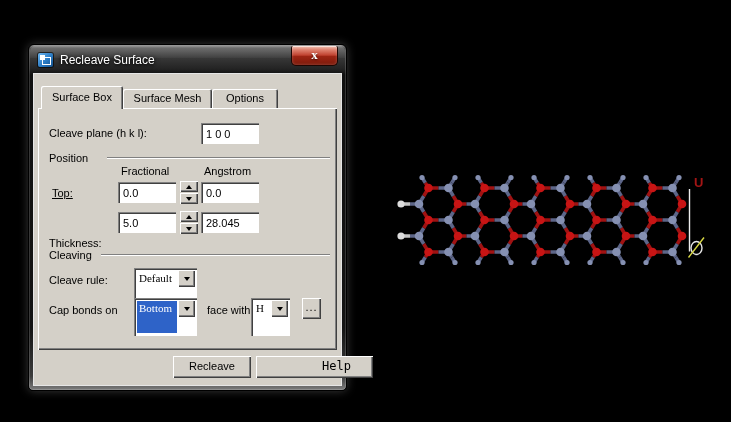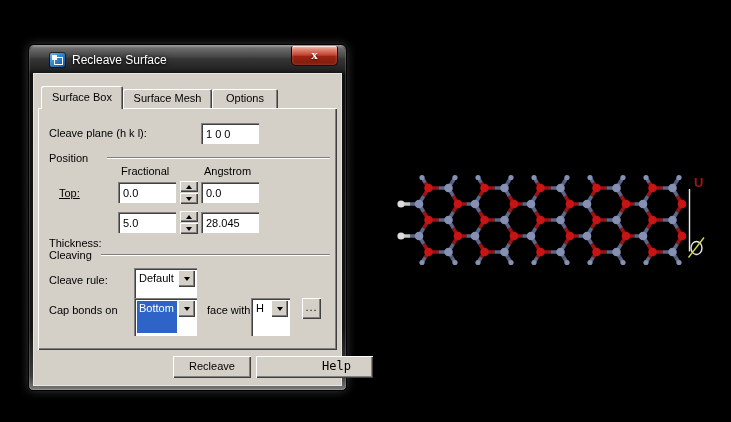--- a/index.html
+++ b/index.html
@@ -11,21 +11,21 @@
 
   
   .window{
     position:absolute;left:28px;top:44px;width:317px;height:345px;
     background:linear-gradient(180deg,#8d8d8d 0px,#4a4a4a 3px,#232323 24px,#101010 30px,#141414 82%,#3c3c3c 96%,#7d7d7d 100%);
     border:1px solid #000;border-radius:6px 6px 5px 5px;
     box-shadow:0 0 10px rgba(160,160,160,.35), inset 0 0 0 1px rgba(255,255,255,.16);
   }
   .titlebar{
     position:absolute;left:1px;top:1px;right:1px;height:28px;
-    display:flex;align-items:center;padding-left:20px;box-sizing:border-box;
+    display:flex;align-items:center;padding-left:8px;box-sizing:border-box;
     border-radius:5px 5px 0 0;
   }
   .titlebar::before{
     content:"";position:absolute;left:0;top:0;right:0;height:12px;
     background:linear-gradient(180deg,rgba(255,255,255,.22),rgba(255,255,255,.04));
     border-radius:5px 5px 0 0;pointer-events:none;
   }
   .app-icon{width:15px;height:14px;position:relative;flex:0 0 auto;
     background:linear-gradient(135deg,#6db6ef 0%,#2a7bc4 55%,#14518c 100%);
     border-radius:2px;box-shadow:0 0 0 1px rgba(0,0,0,.6);}
@@ -68,21 +68,21 @@
     box-shadow:inset 1px 1px 0 #808080, inset 2px 2px 0 #404040, inset -1px -1px 0 #ffffff;
     font-family:"Liberation Sans",sans-serif;font-size:11px;padding:0 0 0 5px;box-sizing:border-box;}
 
   .spinner{position:absolute;width:18px;height:23px;}
   .spin-btn{position:absolute;left:0;width:18px;height:11px;cursor:default;}
   .spin-btn.up{top:0;} .spin-btn.down{top:12px;}
   .spin-btn i{position:absolute;left:50%;top:50%;width:0;height:0;transform:translate(-50%,-50%);}
   .spin-btn.up i{border-left:3px solid transparent;border-right:3px solid transparent;border-bottom:4px solid #000;}
   .spin-btn.down i{border-left:3px solid transparent;border-right:3px solid transparent;border-top:4px solid #000;}
 
-  .dropdown{position:absolute;height:38px;box-sizing:border-box;}
+  .dropdown{position:absolute;height:38px;box-sizing:border-box;font-family:Liberation Serif, serif;}
   .dd-value{position:absolute;left:3px;top:3px;right:20px;bottom:3px;line-height:15px;padding-left:2px;}
   .dd-value.selected{background:#2e63c8;color:#fff;}
   .dd-arrow{position:absolute;right:2px;top:2px;width:17px;height:17px;cursor:default;}
   .dd-arrow i{position:absolute;left:50%;top:50%;width:0;height:0;transform:translate(-50%,-50%);
     border-left:3px solid transparent;border-right:3px solid transparent;border-top:4px solid #000;}
 
   .btn{position:absolute;text-align:center;font-size:11px;cursor:default;}
   .btn-recleave{left:139px;top:282px;width:78px;height:22px;line-height:21px;}
   .btn-help{left:222px;top:282px;width:73px;height:22px;line-height:21px;
     font-family:"DejaVu Sans Mono",monospace;font-size:12px;padding-left:44px;}
@@ -365,21 +365,21 @@
 
       <div class="lbl" style="left:11px;top:19px;">Cleave plane (h k l):</div>
       <input class="field" style="left: 163px; top: 15px; width: 58px; height: 21px;" value="1 0 0">
 
       <div class="lbl" style="left:11px;top:44px;">Position</div>
       <div class="etched" style="left:69px;right:7px;top:49px;"></div>
 
       <div class="lbl" style="left:83px;top:57px;">Fractional</div>
       <div class="lbl" style="left:166px;top:57px;">Angstrom</div>
 
-      <div class="lbl" style="left:21px;top:79px;text-decoration:underline;">Top:</div>
+      <div class="lbl" style="left:14px;top:79px;text-decoration:underline;">Top:</div>
       <input class="field" style="left: 80px; top: 74px; width: 58px; height: 21px;" value="0.0">
       <div class="spinner" style="left:142px;top:73px;">
         <div class="spin-btn up raised">
             <i></i>
           </div>
         <div class="spin-btn down raised">
             <i></i>
           </div>
       </div>
       <input class="field" style="left: 163px; top: 74px; width: 58px; height: 21px;" value="0.0">

